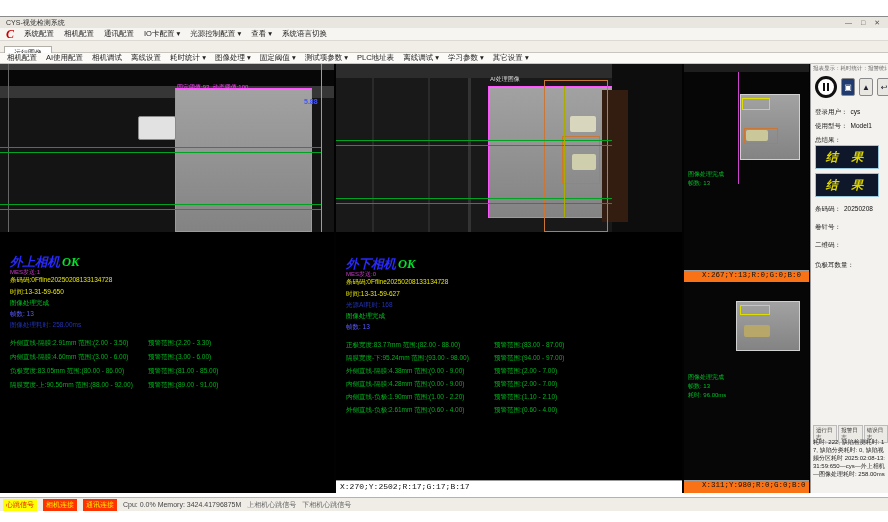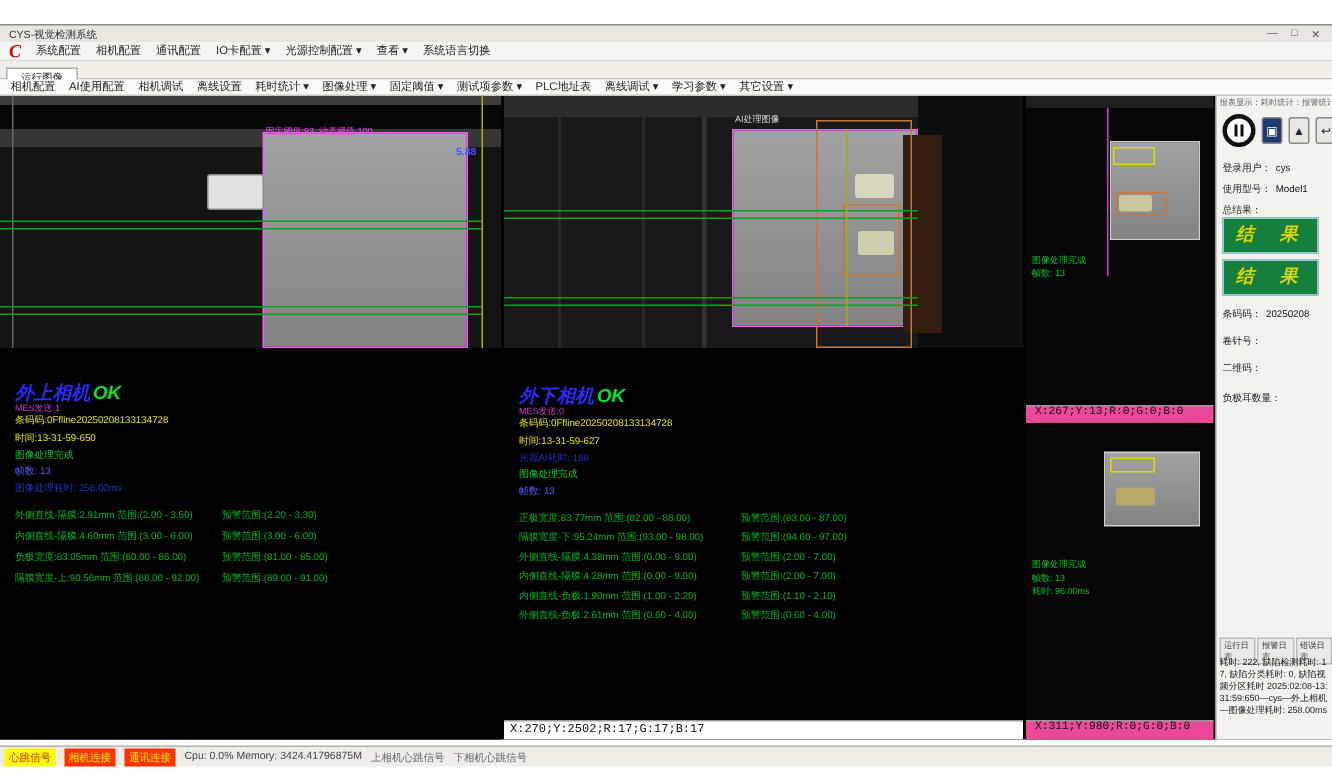--- a/index.html
+++ b/index.html
@@ -28,54 +28,54 @@
   .vline{position:absolute;width:1px}
   .block{position:absolute;background:linear-gradient(180deg,#a2a2a2,#838383);border:1px solid #ff55ff}
   .connector{position:absolute;background:#e2e2e2;border:1px solid #8a8a8a;border-radius:2px}
   .t-magenta{position:absolute;color:#ff44ff;font-size:6px;white-space:nowrap}
   .t-blue{position:absolute;color:#4455ff;font-size:7px;font-weight:bold}
   .t-white{position:absolute;color:#ddd;font-size:6px}
   .orect{position:absolute;border:1px solid #c97636;background:transparent}
   .glint{position:absolute;background:#d8d6bc;border-radius:2px}
   .maroon{position:absolute;background:#331c10}
 
-  .cam-title{position:absolute;font-family:Liberation Sans, sans-serif;font-style:italic;font-weight:bold;font-size:12.5px;color:#2a2aff;white-space:nowrap}
+  .cam-title{position:absolute;font-family:Liberation Serif, serif;font-style:italic;font-weight:bold;font-size:12.5px;color:#2a2aff;white-space:nowrap}
   .cam-title .ok{color:#00e42a;margin-left:2px}
   .t-mes{position:absolute;color:#c83cc8;font-size:6px}
   .t-barcode,.t-time{position:absolute;color:#e8e800;font-size:6.5px;white-space:nowrap}
   .t-status{position:absolute;color:#00cc22;font-size:6.5px}
   .t-frame{position:absolute;color:#5a5aff;font-size:6.5px}
   .t-elapsed{position:absolute;color:#2233bb;font-size:6.5px}
   .t-light{position:absolute;color:#2233bb;font-size:6.5px}
   .mrow{position:absolute;left:10px;right:4px;color:#00b41e;font-size:6.5px;white-space:nowrap}
   .mrow .warn{position:absolute;top:0}
   .v-left .mrow .warn{left:138px}
   .v-mid .mrow .warn{left:148px}
   .coords{position:absolute;left:0;right:0;bottom:0;height:13px;background:#fff;color:#111;font-family:"Liberation Mono",monospace;font-size:8px;padding:1px 4px;border-top:1px solid #999}
 
   
   .sv{position:absolute;left:684px;width:125px;background:#060606}
   .sv-top{top:0;height:206px}
   .sv-bottom{top:219px;height:197px}
-  .sstrip{position:absolute;left:684px;width:125px;background:#ec4899;color:#111;font-family:"Liberation Mono",monospace;font-size:7.5px;padding:0 6px;border-top:1px solid #999}
+  .sstrip{position:absolute;left:684px;width:125px;background:#f97316;color:#111;font-family:"Liberation Mono",monospace;font-size:7.5px;padding:0 18px;border-top:1px solid #999}
   .sstrip-1{top:206px;height:12px}
   .sstrip-2{top:416px;height:13px}
   .sv .lines{position:absolute;color:#00c226;font-size:6px;line-height:9px}
 
   
   .rpanel{position:absolute;left:810px;top:0;width:78px;height:429px;background:#f4f2ee;border-left:1px solid #999;font-size:6.5px;color:#222}
   .rp-header{position:absolute;left:2px;top:1px;font-size:5.5px;color:#666;white-space:nowrap;overflow:hidden;width:74px}
   .btnrow{position:absolute;left:4px;top:12px;display:flex;align-items:center;gap:4px}
   .pausebtn{width:22px;height:22px;border-radius:50%;background:#fff;border:3px solid #101010;display:flex;align-items:center;justify-content:center;gap:2px}
   .pausebtn i{display:block;width:2px;height:8px;background:#101010}
   .sqbtn{width:14px;height:18px;border:1px solid #8a8a8a;border-radius:2px;display:flex;align-items:center;justify-content:center;font-size:8px;background:#e9e7e2;color:#223}
   .sqbtn.dark{background:#1e3a6e;color:#fff}
   .rp-row{position:absolute;left:4px;white-space:nowrap}
   .rp-row .val{margin-left:3px;color:#111}
-  .resultbox{position:absolute;left:4px;width:64px;height:24px;background:#15803d;border:1px solid #9bc7dd;text-align:center;line-height:22px;color:#ddd400;font-weight:bold;font-style:italic;font-size:12px;letter-spacing:5px;font-family:Liberation Mono, monospace}
+  .resultbox{position:absolute;left:4px;width:64px;height:24px;background:#0f172a;border:1px solid #9bc7dd;text-align:center;line-height:22px;color:#ddd400;font-weight:bold;font-style:italic;font-size:12px;letter-spacing:5px;font-family:Liberation Sans, sans-serif}
   .logtabs{position:absolute;left:2px;top:361px;display:flex;gap:1px}
   .logtabs span{padding:1px 2px;background:#eceae5;border:1px solid #bbb;font-size:5.5px;color:#333}
   .logtext{position:absolute;left:2px;top:374px;width:73px;height:54px;font-size:6px;line-height:8px;color:#222;overflow:hidden;word-break:break-all}
 
   
   .statusbar{position:absolute;left:0;top:497px;width:888px;height:14px;background:#f0ede7;border-top:1px solid #b5b2ab;display:flex;align-items:center;gap:6px;padding-left:3px;font-size:7px;color:#444}
   .badge{padding:1px 3px;font-size:7px}
   .badge.b0{background:#ffff00;color:#e22000}
   .badge.b1,.badge.b2{background:#ff3300;color:#ffee00}
   .dimtxt{color:#666}

